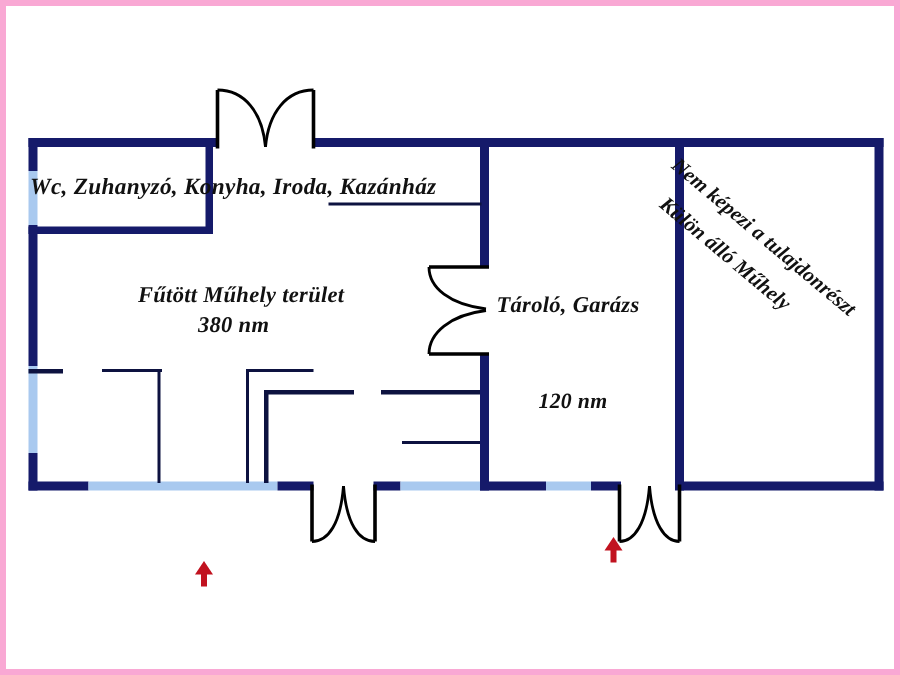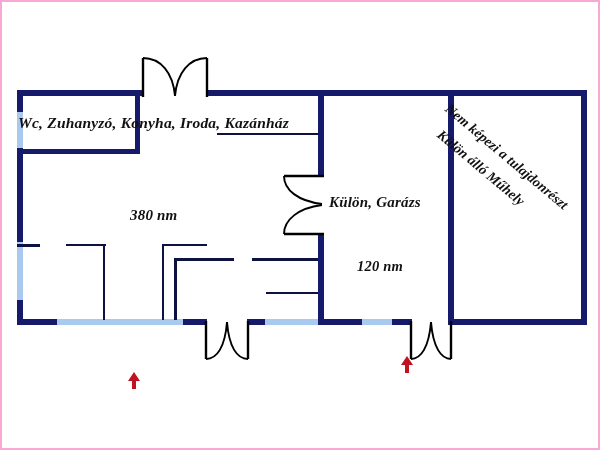--- a/index.html
+++ b/index.html
@@ -7,21 +7,21 @@
     padding: 0;
     background: #ffffff;
   }
   #plan {
     position: relative;
     width: 600px;
     height: 450px;
     background: #ffffff;
     overflow: hidden;
     font-family: "Liberation Serif", "DejaVu Serif", serif;
-    border: 2px solid #f9a8d4;
+    border: 4px solid #f9a8d4;
     box-sizing: border-box;
   }
   
   .wall {
     position: absolute;
     background: #151a6a;
   }
   .wall-thin {
     position: absolute;
     background: #0d1240;
@@ -180,24 +180,25 @@
     <svg width="46" height="42" viewBox="0 0 46 42" fill="none">
       <path d="M3 0 L3 38" stroke="#000" stroke-width="2.4"></path>
       <path d="M43 0 L43 38" stroke="#000" stroke-width="2.4"></path>
       <path d="M3 38 C 13 38, 21 26, 23 1" stroke="#000" stroke-width="1.9" fill="none"></path>
       <path d="M43 38 C 33 38, 25 26, 23 1" stroke="#000" stroke-width="1.9" fill="none"></path>
     </svg>
   </div>
 
   <div class="label lbl-rooms">Wc, Zuhanyzó, Konyha, Iroda, Kazánház</div>
 
+  <div class="label lbl-heated1">Fűtött Műhely terület</div>
 
   <div class="label lbl-heated2">380 nm</div>
 
-  <div class="label lbl-store1">Külön, Garázs</div>
+  <div class="label lbl-store1">Tároló, Garázs</div>
 
 
   <div class="label lbl-store3">120 nm</div>
 
   <div class="diag-wrap">
     <div class="diag l1">Nem képezi a tulajdonrészt</div>
     <div class="diag l2">Külön álló Műhely</div>
   </div>
 
 

